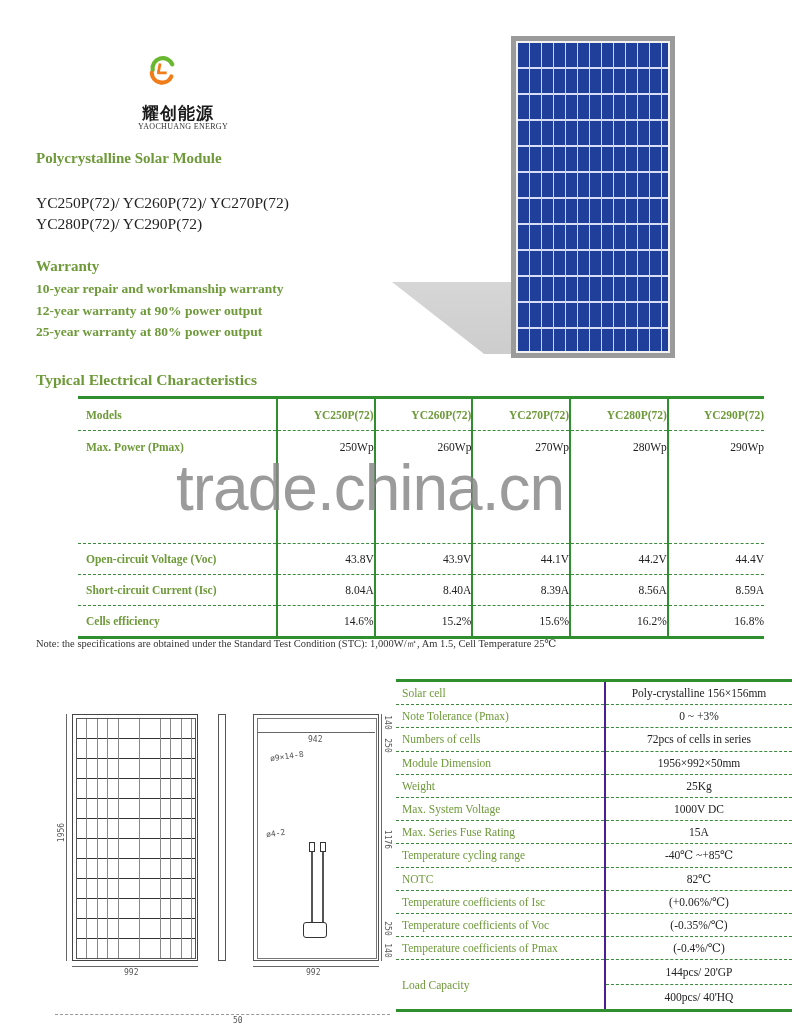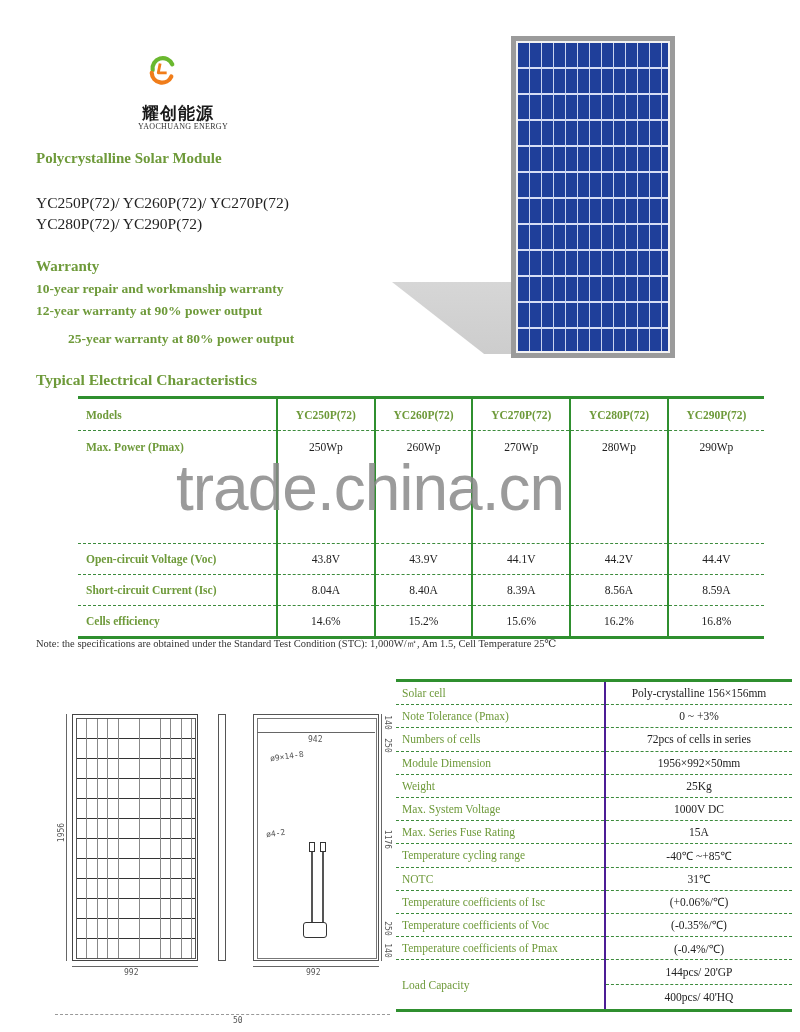--- a/index.html
+++ b/index.html
@@ -29,39 +29,39 @@
   #panel-photo { left: 511px; top: 36px; width: 164px; height: 322px; background: #9b9b9b; box-sizing: border-box; padding: 5px; }
   #panel-inner { width: 100%; height: 100%; background: #f2f2f2; padding: 2px; box-sizing: border-box; }
   #panel-cells { width: 100%; height: 100%; background-color: #1f3f9a;
       background-image:
         repeating-linear-gradient(90deg, transparent 0 11px, #c9d3f0 11px 12px),
         repeating-linear-gradient(180deg, transparent 0 24.5px, #d7def5 24.5px 26px); }
 
   
   #elec-table { left: 78px; top: 396px; width: 686px; border-collapse: collapse;
                 border-top: 3px solid #2f8f2f; border-bottom: 3px solid #2f8f2f; }
-  #elec-table td { font-size: 11.5px; height: 30px; text-align: center; padding: 0;
+  #elec-table td { font-size: 11.5px; height: 30px; text-align: right; padding: 0;
                    border-left: 2px solid #2f8f2f; border-bottom: 1px dashed #3c8b3c; }
   #elec-table td:first-child { border-left: none; text-align: left; padding-left: 8px; width: 190px; font-weight: bold; color: #6e9a3a; }
   #elec-table tr.hdr td { font-weight: bold; color: #6e9a3a; height: 31px; }
   #elec-table tr.power td { height: 32px; vertical-align: middle; border-bottom: none; }
   #elec-table tr.gap td { height: 80px; border-bottom: 1px dashed #3c8b3c; }
   #elec-table tr.last td { border-bottom: none; }
 
   #watermark { left: 176px; top: 451px; font-family: "Liberation Sans", "DejaVu Sans", sans-serif;
                font-size: 64px; color: #8a8a8a; opacity: 0.85; letter-spacing: -1px; }
 
   #note { left: 36px; top: 637px; font-size: 10.5px; color: #333; }
 
   
   #spec-table { left: 396px; top: 679px; width: 396px; border-collapse: collapse;
                 border-top: 3px solid #2f8f2f; border-bottom: 3px solid #2f8f2f; }
   #spec-table td { font-size: 11.5px; height: 22.2px; padding: 0; border-bottom: 1px dashed #3c8b3c; }
   #spec-table td.k { font-weight: normal; color: #6e9a3a; padding-left: 6px; width: 202px; border-right: 2px solid #4c1d95; }
-  #spec-table td.v { text-align: center; color: #222; font-family: Liberation Serif, serif; }
+  #spec-table td.v { text-align: center; color: #222; }
   #spec-table tr.lc td { border-bottom: none; }
   #spec-table tr.lc td.v { height: 24px; }
 
   
   .draw { position: absolute; box-sizing: border-box; }
   #front-view { left: 72px; top: 714px; width: 126px; height: 247px; border: 1.5px solid #444; background: #fff; padding: 3px; }
   #front-grid { width: 100%; height: 100%; border: 1px solid #555;
       background-image:
         repeating-linear-gradient(90deg, transparent 0 9.5px, #888 9.5px 10.5px),
         repeating-linear-gradient(180deg, transparent 0 19px, #333 19px 20px); }
@@ -87,21 +87,21 @@
 <div class="abs" id="logo-cn">耀创能源</div>
 <div class="abs" id="logo-en">YAOCHUANG ENERGY</div>
 
 <div class="abs" id="product-title">Polycrystalline Solar Module</div>
 <div class="abs" id="models-line1">YC250P(72)/ YC260P(72)/ YC270P(72)</div>
 <div class="abs" id="models-line2">YC280P(72)/ YC290P(72)</div>
 
 <div class="abs" id="warranty-title">Warranty</div>
 <div class="abs warranty-item" style="top:281px;">10-year repair and workmanship warranty</div>
 <div class="abs warranty-item" style="top:303px;">12-year warranty at 90% power output</div>
-<div class="abs warranty-item" style="top:331px;margin-left:32px;">25-year warranty at 80% power output</div>
+<div class="abs warranty-item" style="top:324px;">25-year warranty at 80% power output</div>
 
 <div class="abs" id="panel-shadow"></div>
 <div class="abs" id="panel-photo">
   <div id="panel-inner">
       <div id="panel-cells"></div>
     </div>
 </div>
 
 <div class="abs" id="elec-title">Typical Electrical Characteristics</div>
 
@@ -223,21 +223,21 @@
   <tr>
         <td class="k">Max. Series Fuse Rating</td>
         <td class="v">15A</td>
       </tr>
   <tr>
         <td class="k">Temperature cycling range</td>
         <td class="v">-40℃ ~+85℃</td>
       </tr>
   <tr>
         <td class="k">NOTC</td>
-        <td class="v">31℃</td>
+        <td class="v">82℃</td>
       </tr>
   <tr>
         <td class="k">Temperature coefficients of Isc</td>
         <td class="v">(+0.06%/℃)</td>
       </tr>
   <tr>
         <td class="k">Temperature coefficients of Voc</td>
         <td class="v">(-0.35%/℃)</td>
       </tr>
   <tr>

